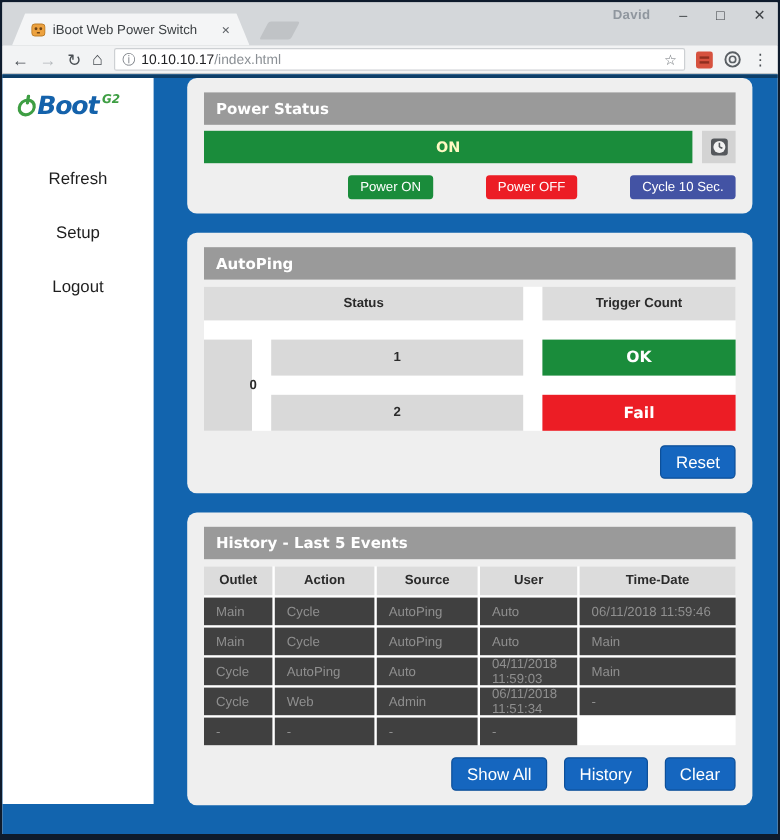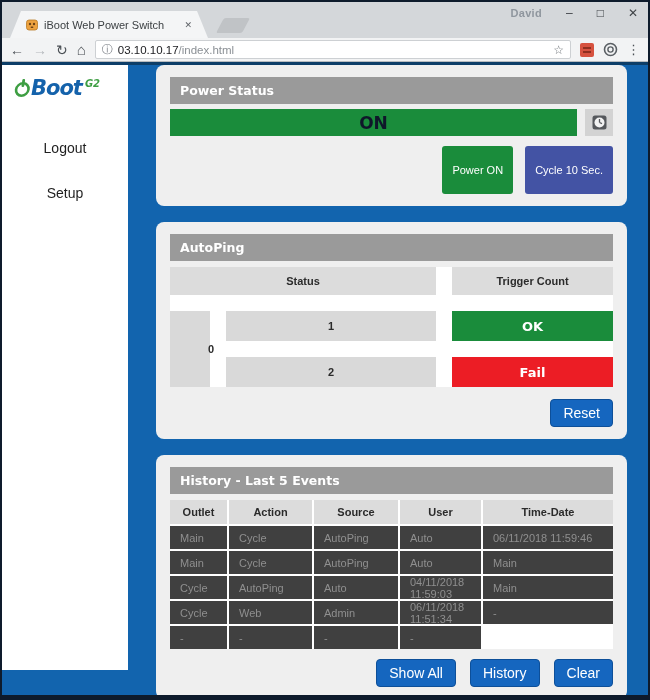--- a/index.html
+++ b/index.html
@@ -52,26 +52,26 @@
   .page-head { display:flex; justify-content:space-between; align-items:flex-start; margin:18px 0 14px 0; }
   .attached { font-size:15px; color:#fff; padding-left:16px; }
   .as-of { font-size:9px; font-weight:bold; color:#fff; margin-top:3px; }
 
   .card { background:#efefef; border-radius:8px; padding:12px 14px; margin-bottom:16px; }
   .card-header { background:#9a9a9a; color:#fff; font-family:"DejaVu Sans", sans-serif;
                  font-weight:bold; font-size:12.5px; padding:6px 10px; }
 
   .on-row { display:flex; gap:8px; margin-top:5px; }
   .on-bar { flex:1; height:27px; display:flex; align-items:center; justify-content:center;
-            color:#0f172a; font-weight:bold; font-size:17px; font-family:"DejaVu Sans", sans-serif; }
+            color:#fef9c3; font-weight:bold; font-size:12px; font-family:"DejaVu Sans", sans-serif; }
   .icon-box { width:28px; height:27px; background:#d3d3d3; display:flex; align-items:center;
               justify-content:center; cursor:pointer; }
   .btn-row { display:flex; justify-content:flex-end; gap:12px; margin-top:10px; }
-  .pill-btn { border:none; color:#fff; font-size:11px; padding:18px 10px; border-radius:3px;
-              cursor:pointer; font-family:"Liberation Sans", sans-serif; }
+  .pill-btn { border:none; color:#fff; font-size:11px; padding:4px 10px; border-radius:3px;
+              cursor:pointer; font-family:"Liberation Sans", sans-serif;margin-left:32px; }
   .btn-blue { background:#1566bf; border:1px solid #0d4f99; color:#fff; font-size:14px;
               padding:5px 12px; border-radius:4px; cursor:pointer; font-family:"Liberation Sans", sans-serif; }
 
   .ap-table { display:grid; grid-template-columns:40px 210px 1fr; gap:16px; background:#fff; margin-top:6px; }
   .ap-h { background:#dcdcdc; height:28px; display:flex; align-items:center; justify-content:center;
           font-weight:bold; font-size:11px; color:#2b2b2b; }
   .ap-h.span2 { grid-column:1 / span 2; }
   .ap-num { background:#d9d9d9; height:30px; display:flex; align-items:center; justify-content:center;
             font-weight:bold; font-size:11px; color:#2b2b2b; }
   .ap-bar { display:flex; align-items:center; justify-content:center; color:#fff; font-weight:bold;
@@ -113,21 +113,21 @@
     </div>
   </div>
 
   <div class="toolbar">
     <span class="nav-icon">←</span>
     <span class="nav-icon disabled">→</span>
     <span class="nav-icon">↻</span>
     <span class="nav-icon home">⌂</span>
     <div class="urlbar">
       <span class="info-icon">ⓘ</span>
-      <span class="url-text"><span>03.10.10.17</span><span class="path">/index.html</span></span>
+      <span class="url-text"><span>10.10.10.17</span><span class="path">/index.html</span></span>
       <span class="star-icon">☆</span>
     </div>
     <span class="ext-red"></span>
     <svg width="15" height="15" viewBox="0 0 15 15">
       <circle cx="7.5" cy="7.5" r="6" fill="none" stroke="#5a5f64" stroke-width="1.6"></circle>
       <circle cx="7.5" cy="7.5" r="2.6" fill="none" stroke="#5a5f64" stroke-width="1.4"></circle>
     </svg>
     <span class="menu-icon">⋮</span>
   </div>
 
@@ -136,22 +136,23 @@
     <div class="sidebar">
       <div class="logo">
         <svg width="17" height="20" viewBox="0 0 17 20" style="transform:skewX(-8deg)">
           <circle cx="8.5" cy="11.5" r="6.2" fill="none" stroke="#3e9e43" stroke-width="2.6"></circle>
           <rect x="7.2" y="1" width="2.8" height="8" rx="1.2" fill="#3e9e43"></rect>
         </svg>
         <span class="logo-boot">Boot</span>
         <span class="logo-badge">G2</span>
       </div>
       <div class="side-nav">
+        <div class="side-link">Refresh</div>
+        <div class="side-link">Setup</div>
         <div class="side-link">Logout</div>
-        <div class="side-link">Setup</div>
       </div>
     </div>
 
     <div class="main">
 
 
       <div class="card">
         <div class="card-header">Power Status</div>
         <div class="on-row">
           <div class="on-bar" style="background-color: rgb(26, 140, 59);">ON</div>
@@ -159,20 +160,21 @@
             <svg width="15" height="15" viewBox="0 0 15 15">
               <rect x="0.5" y="0.5" width="14" height="14" rx="2.5" fill="#55585c"></rect>
               <circle cx="7.5" cy="7.5" r="5" fill="#f2f2f2"></circle>
               <line x1="7.5" y1="7.5" x2="7.5" y2="4" stroke="#55585c" stroke-width="1.3"></line>
               <line x1="7.5" y1="7.5" x2="10" y2="8.6" stroke="#55585c" stroke-width="1.3"></line>
             </svg>
           </div>
         </div>
         <div class="btn-row">
           <button class="pill-btn" style="background-color: rgb(26, 140, 59);">Power ON</button>
+          <button class="pill-btn" style="background-color: rgb(236, 29, 37);">Power OFF</button>
           <button class="pill-btn" style="background-color: rgb(67, 83, 164);">Cycle 10 Sec.</button>
         </div>
       </div>
 
       <div class="card">
         <div class="card-header">AutoPing</div>
         <div class="ap-table">
           <div class="ap-h span2">Status</div>
           <div class="ap-h">Trigger Count</div>
 

